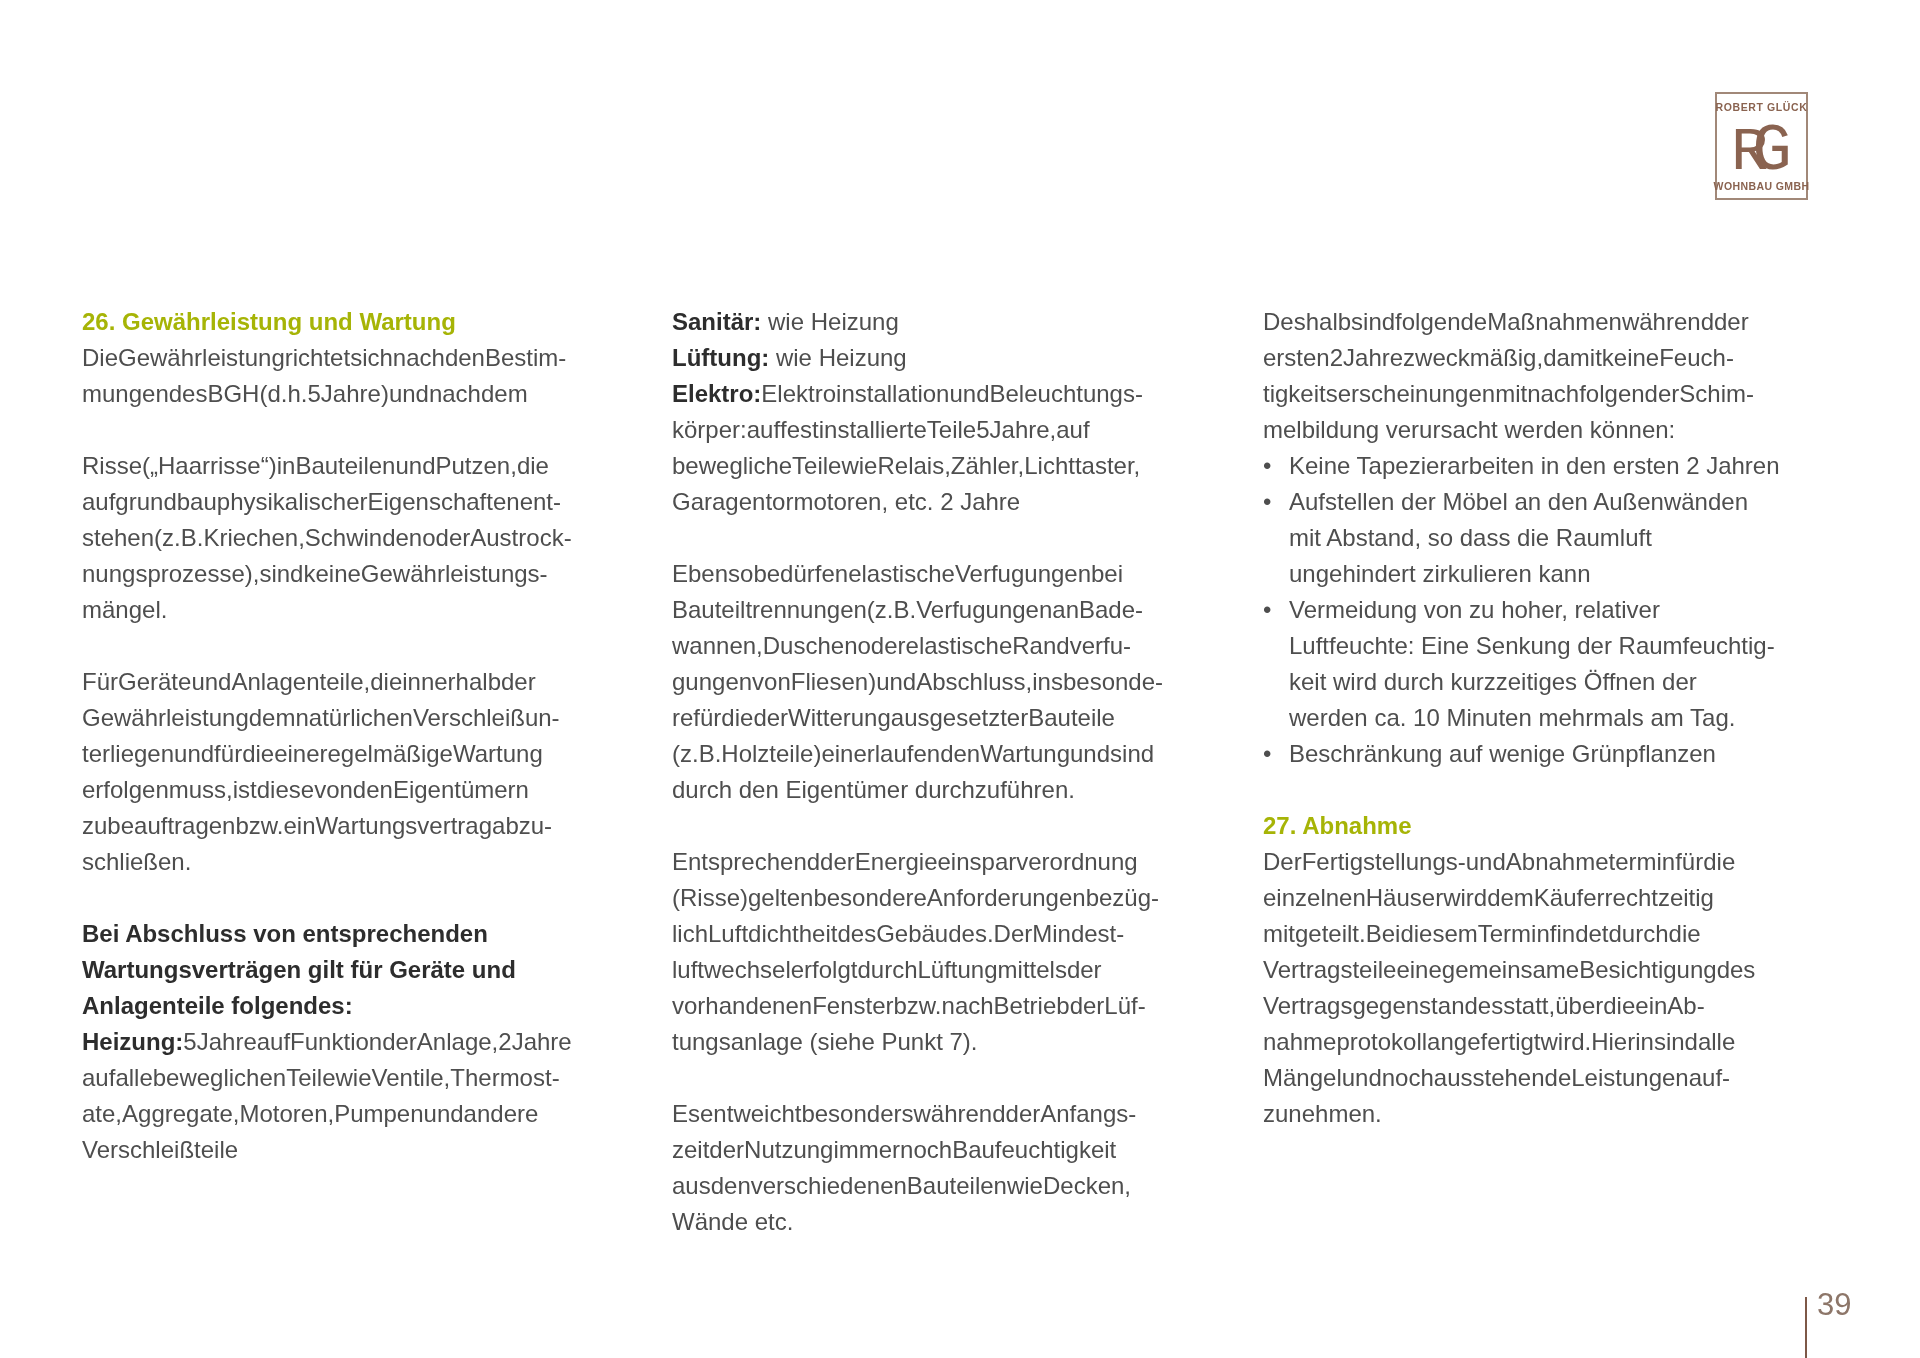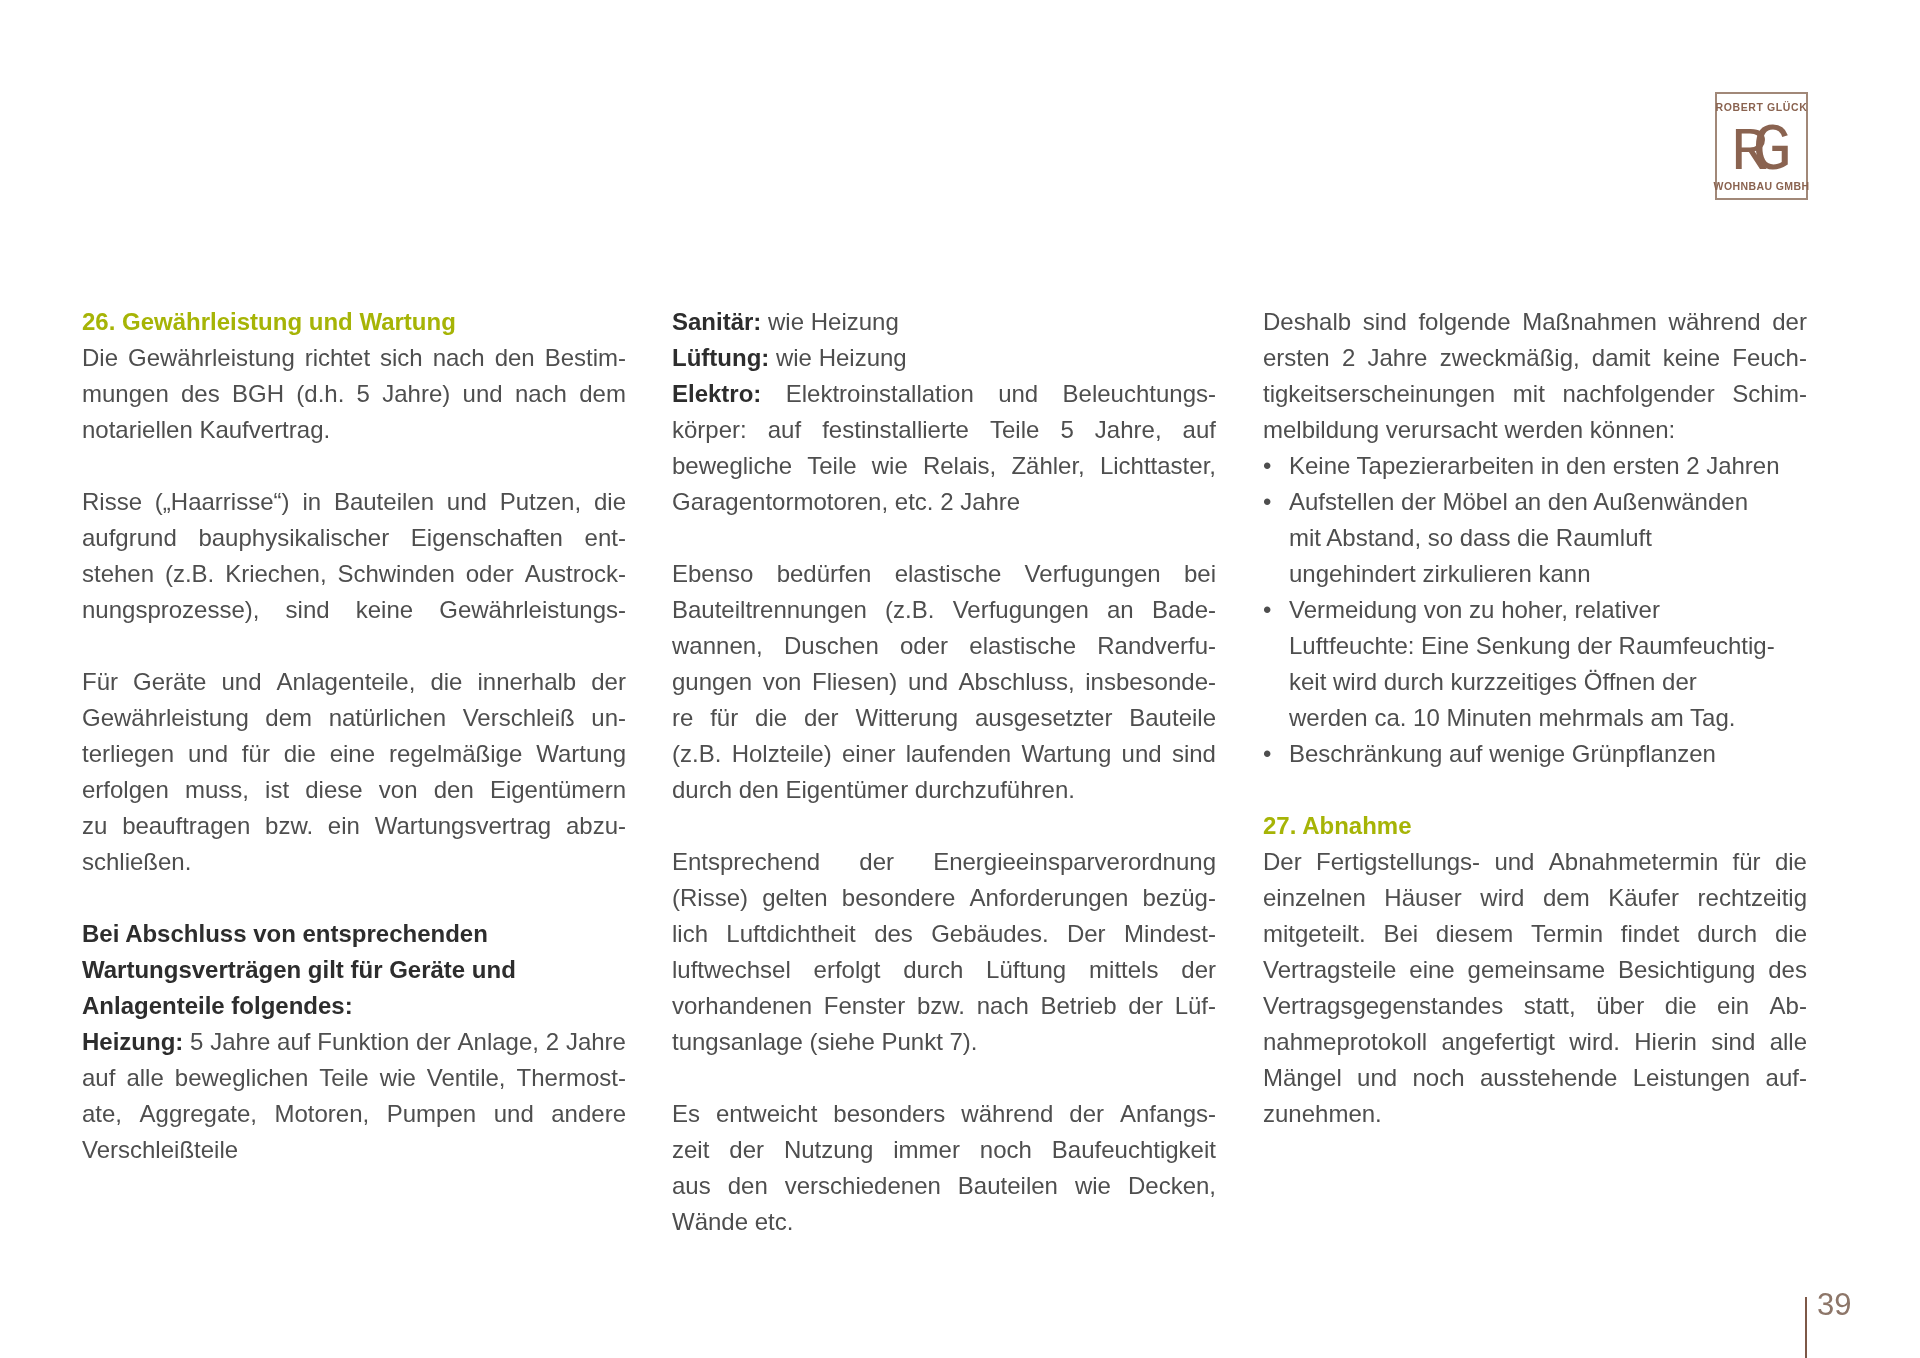--- a/index.html
+++ b/index.html
@@ -16,21 +16,21 @@
   .logo-initials{font-family:Liberation Mono, monospace;
         line-height:68px;height:58px;white-space:nowrap;}
   .logo-initials .r{font-size:62px;}
   .logo-initials .g{font-size:66px;margin-left:-16px;}
   .logo-bottom{font-size:10.5px;font-weight:bold;letter-spacing:.4px;white-space:nowrap;}
 
   
   .col{position:absolute;top:304px;width:544px;}
   .ln{height:36px;line-height:36px;font-size:24px;color:var(--body,#4e4e4e);
       white-space:nowrap;}
-  .ln.j{display:flex;justify-content:space-between;}
+  .ln.j{display:flex;justify-content:flex-start;}
   .ln.j span{white-space:pre;}
   .b{font-weight:bold;color:var(--bold,#2d2d2d);}
   .heading{font-weight:bold;font-size:24px;color:var(--accent,#a6b406);white-space:nowrap;}
   .gapline{height:36px;}
   .bullet-line{display:flex;}
   .bullet-marker{flex:0 0 26px;color:var(--body,#4e4e4e);}
   .bullet-text{flex:1 1 auto;white-space:nowrap;}
 
   
   .pagenum-rule{position:absolute;left:1805px;top:1297px;width:2px;height:61px;
@@ -64,21 +64,20 @@
         <span>mungen</span>
         <span>des</span>
         <span>BGH</span>
         <span>(d.h.</span>
         <span>5</span>
         <span>Jahre)</span>
         <span>und</span>
         <span>nach</span>
         <span>dem</span>
       </div>
-      <div class="ln"><span>notariellen Kaufvertrag.</span></div>
       <div class="gapline"></div>
       <div class="ln j">
         <span>Risse</span>
         <span>(„Haarrisse“)</span>
         <span>in</span>
         <span>Bauteilen</span>
         <span>und</span>
         <span>Putzen,</span>
         <span>die</span>
       </div>
@@ -95,20 +94,21 @@
         <span>Schwinden</span>
         <span>oder</span>
         <span>Austrock-</span>
       </div>
       <div class="ln j">
         <span>nungsprozesse),</span>
         <span>sind</span>
         <span>keine</span>
         <span>Gewährleistungs-</span>
       </div>
+      <div class="ln"><span>mängel.</span></div>
       <div class="gapline"></div>
       <div class="ln j">
         <span>Für</span>
         <span>Geräte</span>
         <span>und</span>
         <span>Anlagenteile,</span>
         <span>die</span>
         <span>innerhalb</span>
         <span>der</span>
       </div>

